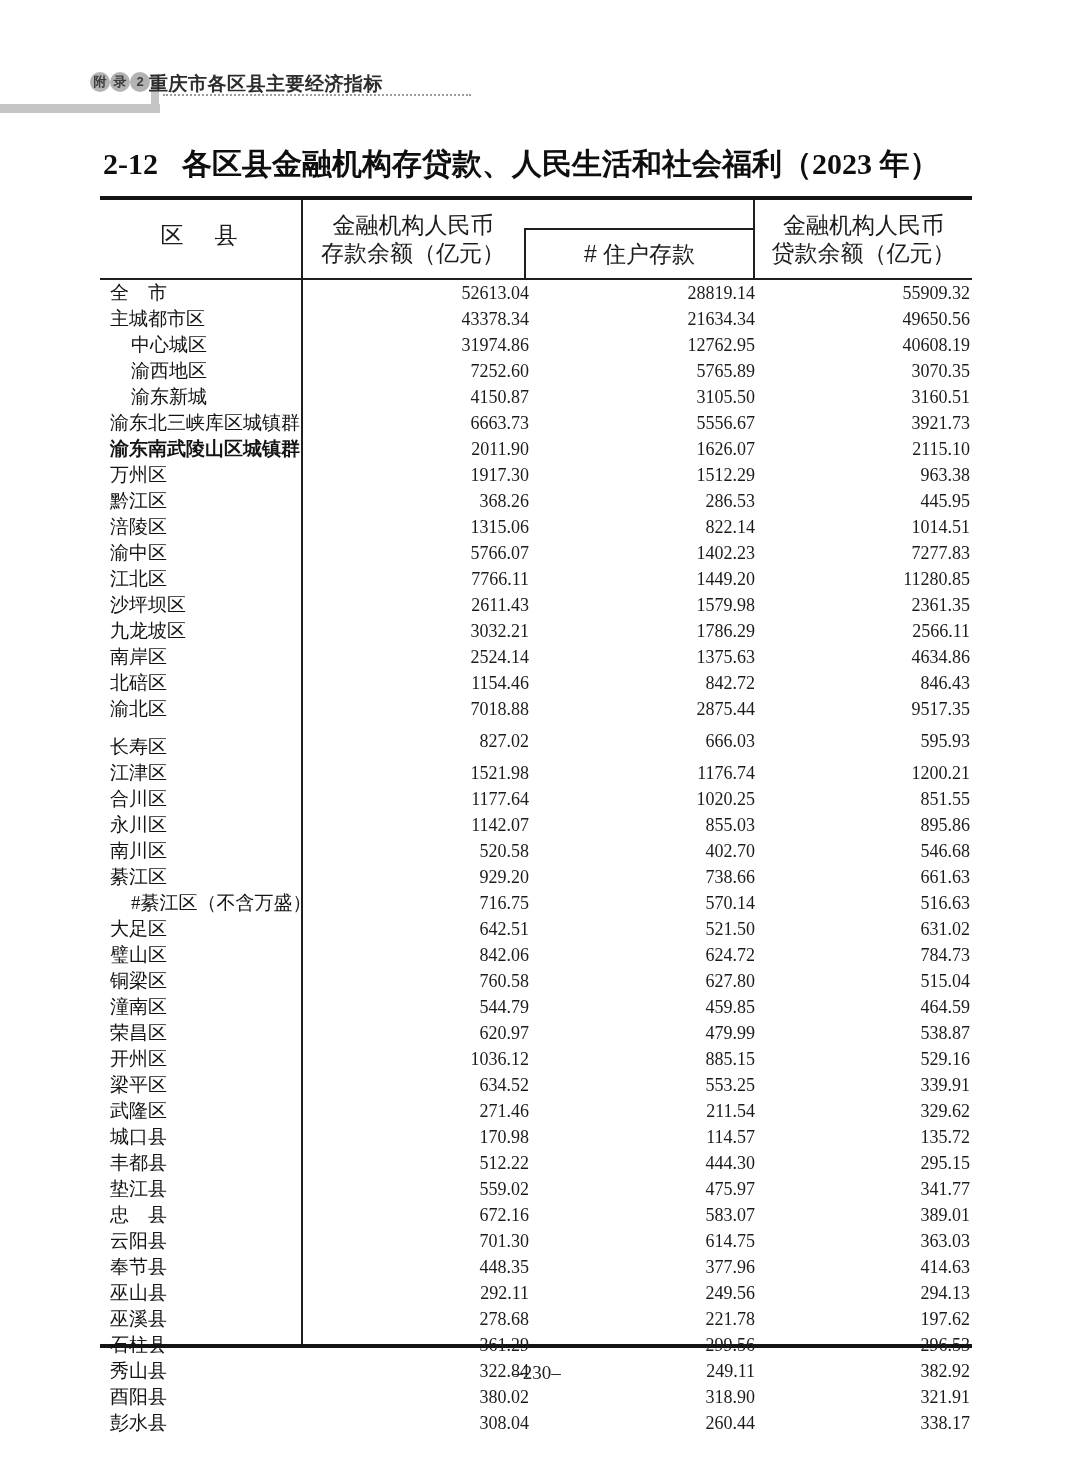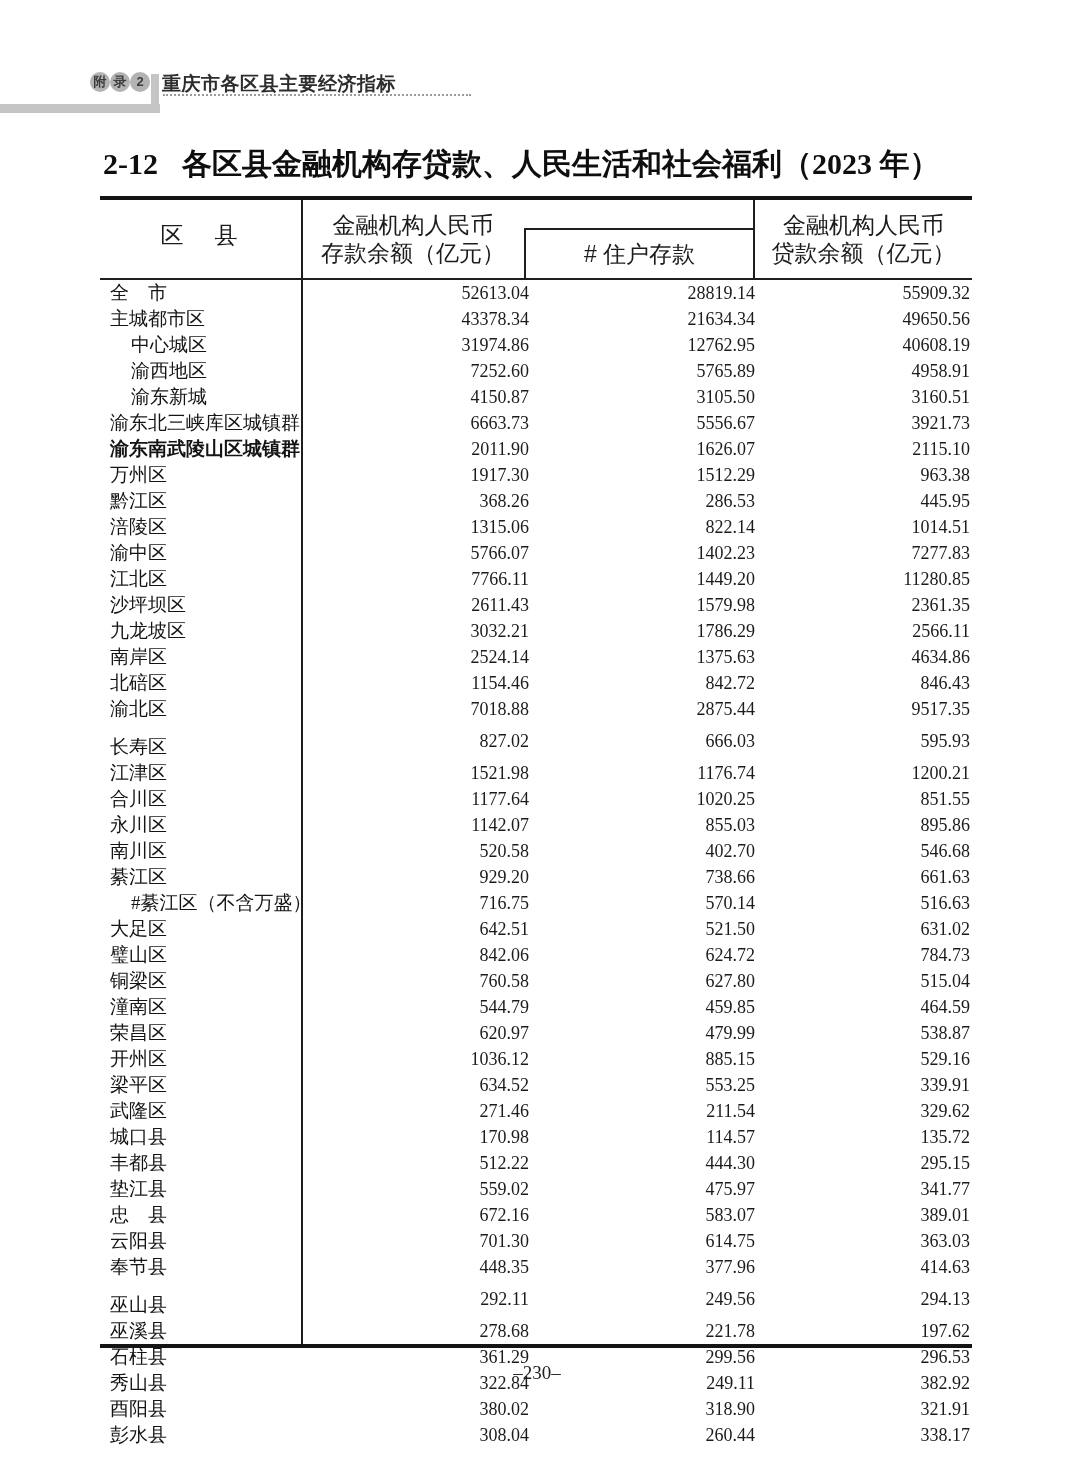--- a/index.html
+++ b/index.html
@@ -11,21 +11,21 @@
   
   .decor-hbar { position:absolute; left:0; top:104px; width:160px; height:9px; background:#c5c5c5; }
   .decor-vbar { position:absolute; left:151px; top:74px; width:8px; height:39px; background:#c5c5c5; }
   .badge {
     position:absolute; top:72px; width:20px; height:20px; border-radius:50%;
     background:#b3b3b3; color:#3c3c3c; text-align:center; line-height:20px;
     font-family:"Liberation Sans","DejaVu Sans",sans-serif; font-size:13px; font-weight:bold;
   }
   .badge.b1 { left:90px; } .badge.b2 { left:110px; } .badge.b3 { left:130px; }
   .chapter-title {
-    position:absolute; left:162px; top:71px;
+    position:absolute; left:149px; top:71px;
     font-family:"Liberation Sans","DejaVu Sans",sans-serif;
     font-size:19px; font-weight:bold; color:#2d2d2d; letter-spacing:0.5px; white-space:nowrap;
   }
   .chapter-underline { position:absolute; left:163px; top:94px; width:308px; height:0; border-bottom:2px dotted #9b9b9b; }
 
   
   .table-title {
     position:absolute; left:103px; top:144px; margin:0;
     font-size:30px; font-weight:bold; color:#0e0e0e; white-space:nowrap;
     font-family:"Liberation Serif","DejaVu Serif",serif;
@@ -117,21 +117,21 @@
         <div class="row">
           <div class="cell name" style="padding-left: 31px;">中心城区</div>
           <div class="cell num c1">31974.86</div>
           <div class="cell num c2">12762.95</div>
           <div class="cell num c3">40608.19</div>
         </div>
         <div class="row">
           <div class="cell name" style="padding-left: 31px;">渝西地区</div>
           <div class="cell num c1">7252.60</div>
           <div class="cell num c2">5765.89</div>
-          <div class="cell num c3">4958.91</div>
+          <div class="cell num c3">3070.35</div>
         </div>
         <div class="row">
           <div class="cell name" style="padding-left: 31px;">渝东新城</div>
           <div class="cell num c1">4150.87</div>
           <div class="cell num c2">3105.50</div>
           <div class="cell num c3">3160.51</div>
         </div>
         <div class="row">
           <div class="cell name" style="padding-left: 10px;">渝东北三峡库区城镇群</div>
           <div class="cell num c1">6663.73</div>
@@ -324,21 +324,21 @@
           <div class="cell num c2">614.75</div>
           <div class="cell num c3">363.03</div>
         </div>
         <div class="row">
           <div class="cell name" style="padding-left: 10px;">奉节县</div>
           <div class="cell num c1">448.35</div>
           <div class="cell num c2">377.96</div>
           <div class="cell num c3">414.63</div>
         </div>
         <div class="row">
-          <div class="cell name" style="padding-left: 10px; margin-top: 12px;">巫山县</div>
+          <div class="cell name" style="padding-left: 10px;">巫山县</div>
           <div class="cell num c1">292.11</div>
           <div class="cell num c2">249.56</div>
           <div class="cell num c3">294.13</div>
         </div>
         <div class="row">
           <div class="cell name" style="padding-left: 10px;">巫溪县</div>
           <div class="cell num c1">278.68</div>
           <div class="cell num c2">221.78</div>
           <div class="cell num c3">197.62</div>
         </div>

